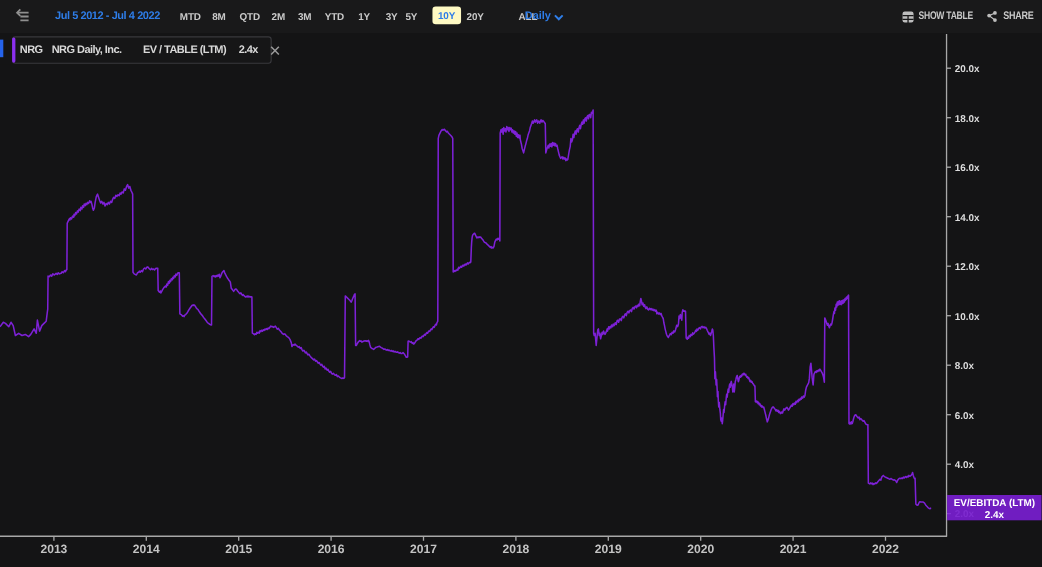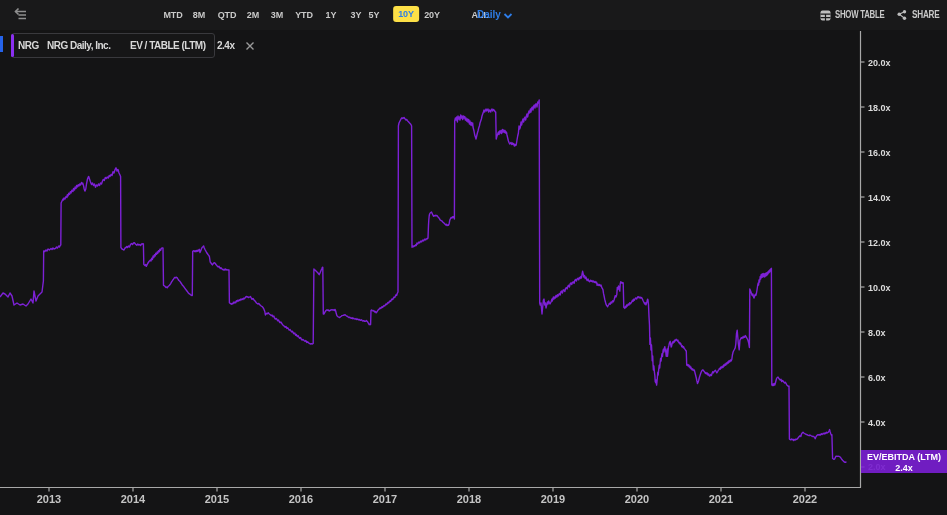--- a/index.html
+++ b/index.html
@@ -1,36 +1,37 @@
 <!DOCTYPE html>
 <html><head>
 <meta charset="utf-8">
 <style>
 * { margin:0; padding:0; box-sizing:border-box; }
 html,body { width:947px; height:515px; background:#141415; overflow:hidden;
   font-family:"Liberation Sans", sans-serif; }
 #toolbar { position:absolute; left:0; top:0; width:947px; height:30px; background:#19191a; }
 .tb { position:absolute; top:0; height:30px; line-height:30px; font-weight:bold; white-space:nowrap; }
 .rbtn { color:#c9c9c9; font-size:9px; letter-spacing:-0.1px; transform:translateX(-50%); }
-.rbtn.sel { color:#2e7de8; background:#fde047; border-radius:3px; padding:3px 5px; line-height:normal; top:6px; height:auto; }
+.rbtn.sel { color:#2e7de8; background:#fef9c3; border-radius:3px; padding:3px 5px; line-height:normal; top:6px; height:auto; }
 #tabrow { position:absolute; left:0; top:30px; width:947px; height:29px; background:#141415; }
 .bluesliver { position:absolute; left:0; top:6px; width:3px; height:16px; background:#2563eb; }
 .purplebar { position:absolute; left:11px; top:4px; width:3px; height:23px; background:#8b2ff0; border-radius:2px; z-index:2; }
-.tabbox { position:absolute; left:11px; top:3px; height:25px; width:204px; border:1px solid #39393d;
+.tabbox { position:absolute; left:11px; top:3px; height:25px; width:236px; border:1px solid #39393d;
   border-radius:3px; background:#161617;padding-left:12px; }
 .tabbox span { position:absolute; top:0; height:23px; line-height:23px; font-weight:bold; font-size:10px; letter-spacing:-0.5px; color:#d8d8d8; white-space:nowrap; }
 #chart { position:absolute; left:0; top:0; }
 </style>
 </head>
 <body>
 <div id="toolbar">
   <svg width="16" height="16" viewBox="0 0 16 16" style="position:absolute;left:13px;top:7px">
     <path d="M2.5 4.5 L13 4.5 M5.5 8 L13 8 M5.5 11.5 L13 11.5" stroke="#8f8f8f" stroke-width="1.6" fill="none"></path>
     <path d="M5.5 1.5 L2.5 4.5 L5.5 7.5" stroke="#8f8f8f" stroke-width="1.6" fill="none"></path>
   </svg>
+  <div class="tb" style="left:50px;color:#2e7de8;font-size:10px;letter-spacing:-0.4px">Jul 5 2012 - Jul 4 2022</div>
   <div class="tb rbtn" style="left:173px">MTD</div>
   <div class="tb rbtn" style="left:199px">8M</div>
   <div class="tb rbtn" style="left:227px">QTD</div>
   <div class="tb rbtn" style="left:253px">2M</div>
   <div class="tb rbtn" style="left:277px">3M</div>
   <div class="tb rbtn" style="left:304px">YTD</div>
   <div class="tb rbtn" style="left:331px">1Y</div>
   <div class="tb rbtn" style="left:356px">3Y</div>
   <div class="tb rbtn" style="left:374px">5Y</div>
   <div class="tb rbtn sel" style="left:406px">10Y</div>

